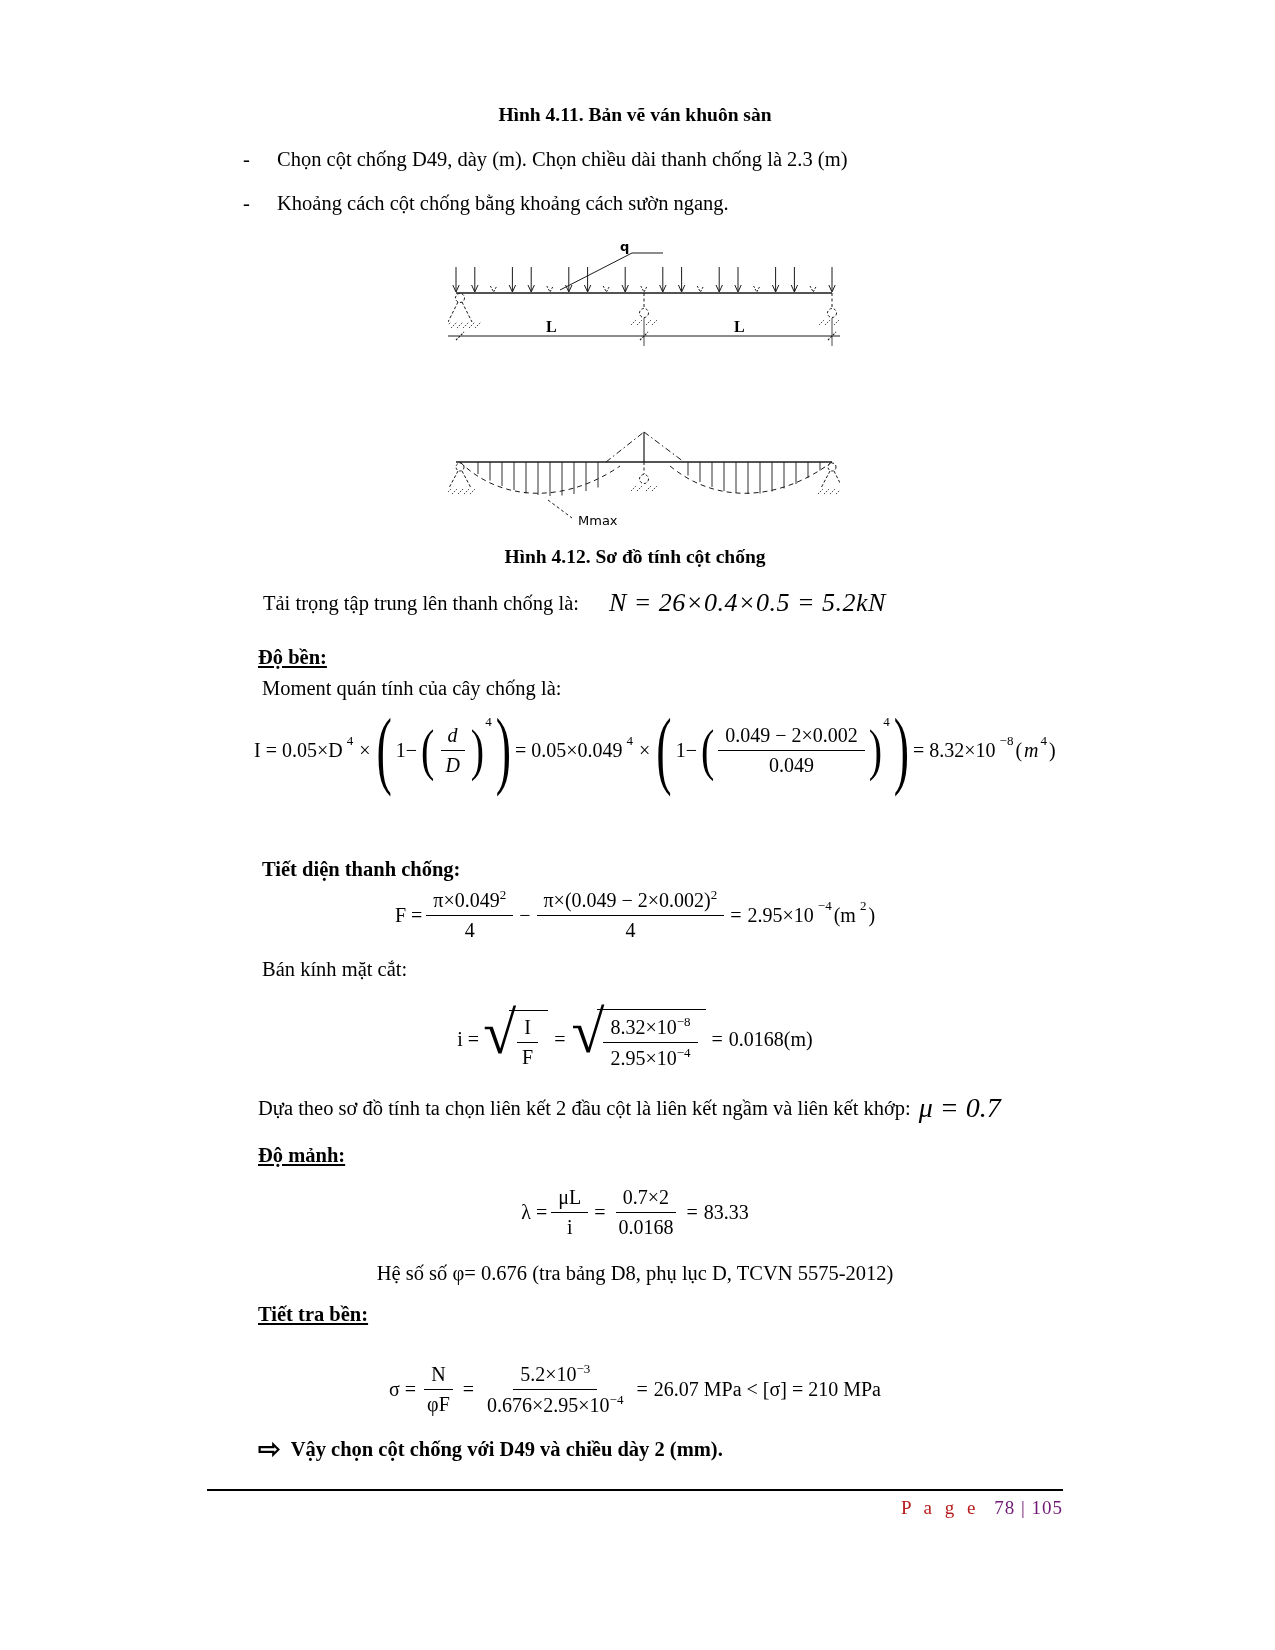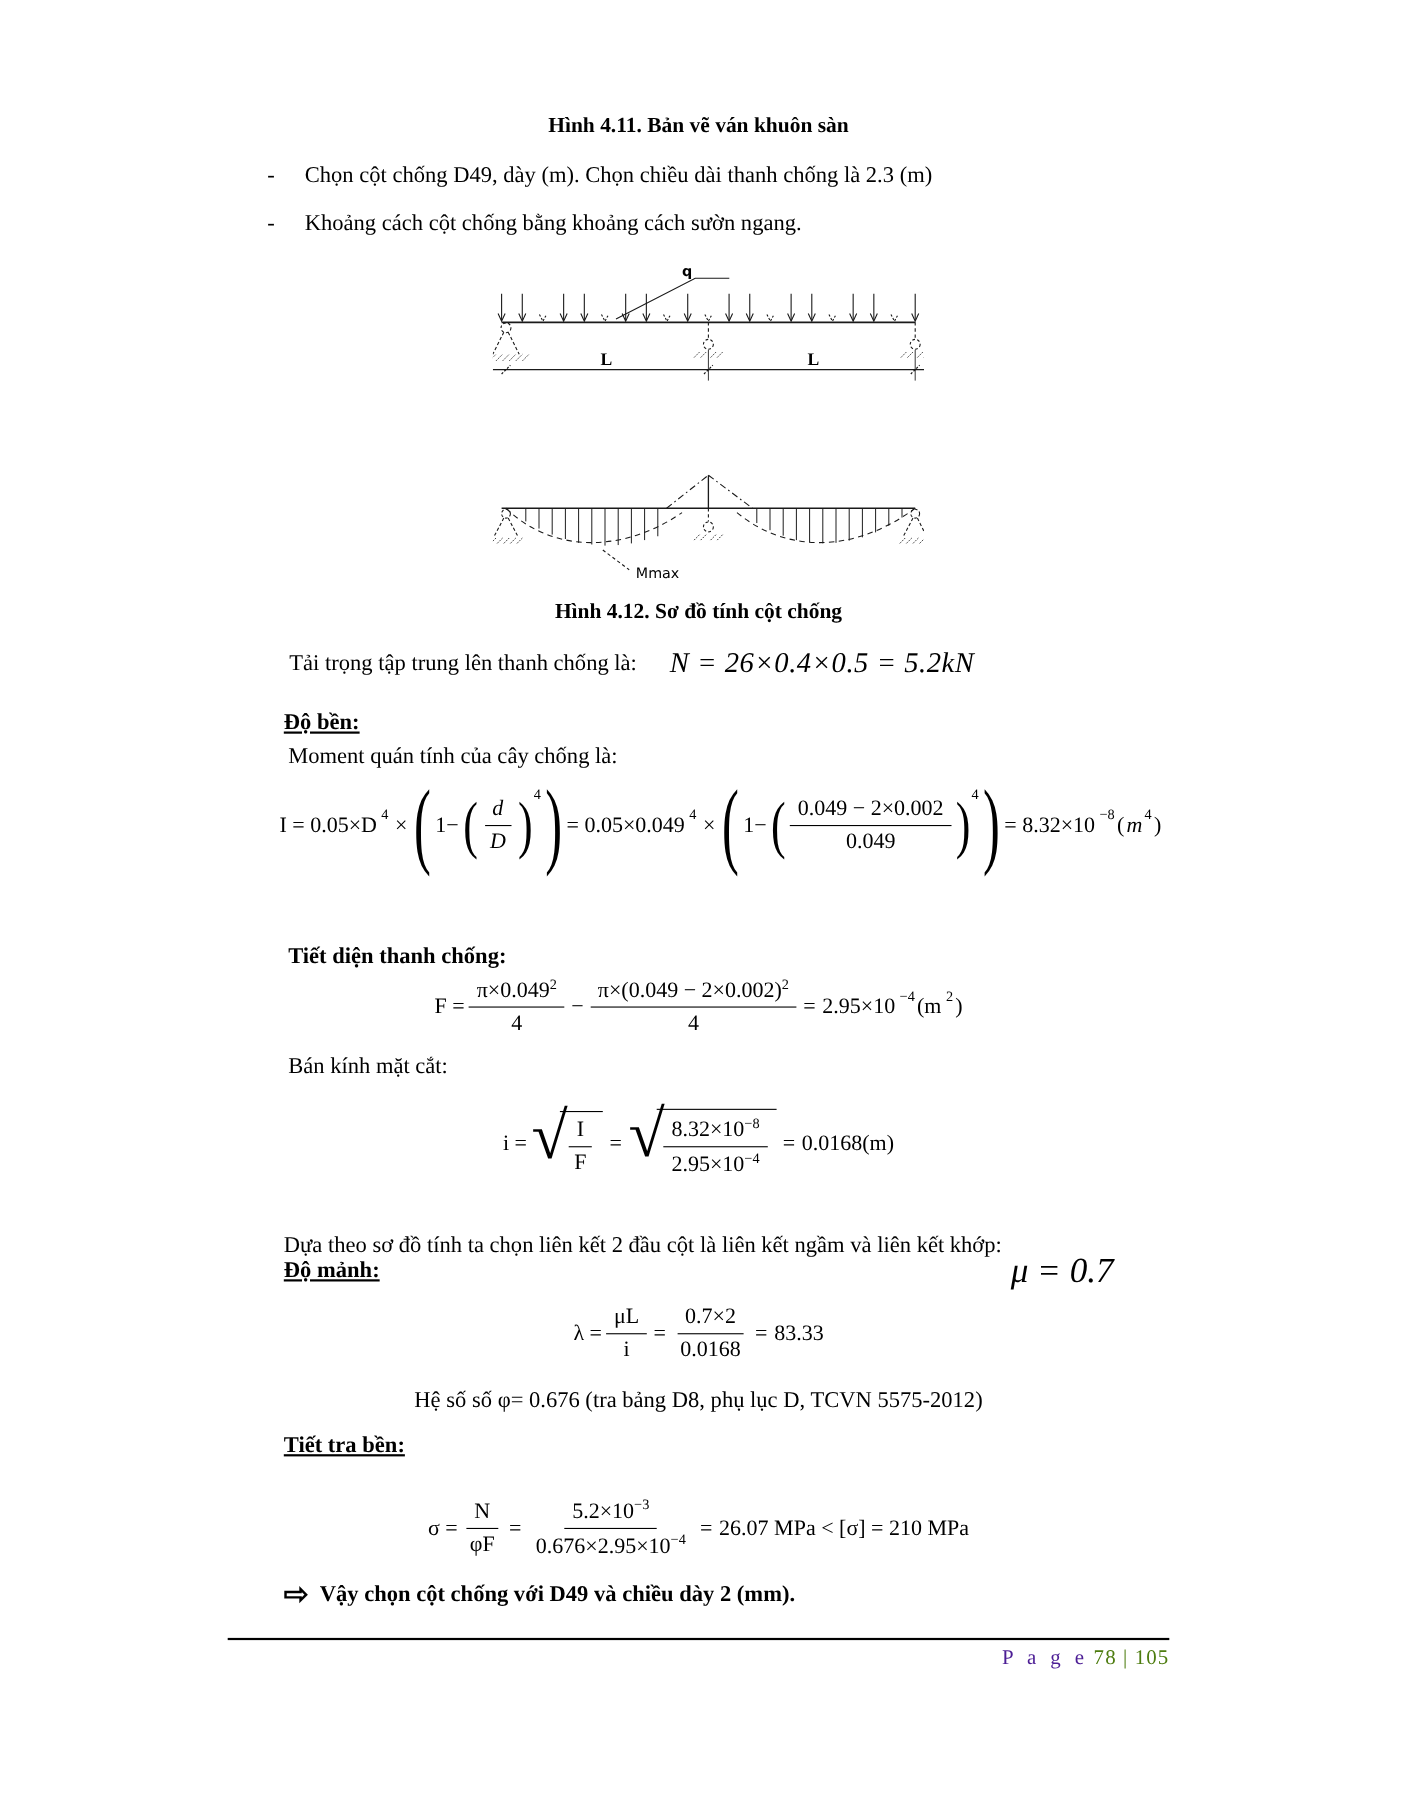--- a/index.html
+++ b/index.html
@@ -31,29 +31,29 @@
   .formula>sup{align-self:center;transform:translateY(-9px);}
   .exp-mid{align-self:flex-start;font-size:13px;margin:14px 2px 0 -1px;}
   .p-tall{font-size:46px;display:inline-block;transform:scaleY(1.9);line-height:1;font-weight:400;}
   .p-mid{font-size:40px;display:inline-block;transform:scaleY(1.45);line-height:1;font-weight:400;}
   .sqrt{display:inline-flex;align-items:flex-start;}
   .sqrt .sign{font-size:60px;line-height:0.78;margin-right:-7px;}
   .sqrt .body{border-top:1.8px solid #000;padding:5px 8px 0 6px;display:inline-flex;align-items:center;}
   
   .loadline{display:flex;align-items:center;font-size:20.5px;}
   .mathbig{font-size:26px;font-style:italic;margin-left:30px;letter-spacing:0.5px;}
-  .mu-math{font-size:32px;font-style:italic;margin-left:8px;margin-top:44px;}
+  .mu-math{font-size:28px;font-style:italic;margin-left:8px;}
   
   .conclusion{display:flex;align-items:center;font-weight:bold;font-size:20.5px;}
   .conclusion .arrow{font-size:27px;font-weight:bold;margin-right:10px;line-height:1;}
   
   .footrule{top:1489px;left:207px;width:856px;border-top:2px solid #000;height:0;}
   .footer{top:1497px;left:207px;width:856px;text-align:right;font-size:19px;}
-  .footer .pw{color:#4c1d95;letter-spacing:4px;}
-  .footer .pn{color:#4d7c0f;letter-spacing:1px;}
+  .footer .pw{color:#b91c1c;letter-spacing:4px;margin-right:10px;}
+  .footer .pn{color:#701a75;letter-spacing:1px;}
   
   .dlabel{font-family:"DejaVu Sans",sans-serif;font-size:13px;font-weight:bold;}
   .dim{font-family:"Liberation Serif",serif;font-size:16px;font-weight:bold;}
   .mmax{font-family:"DejaVu Sans",sans-serif;font-size:13px;}
   svg line,svg path,svg circle,svg polyline{stroke:#1a1a1a;fill:none;}
 </style>
 </head>
 <body>
 
 <div class="page">

